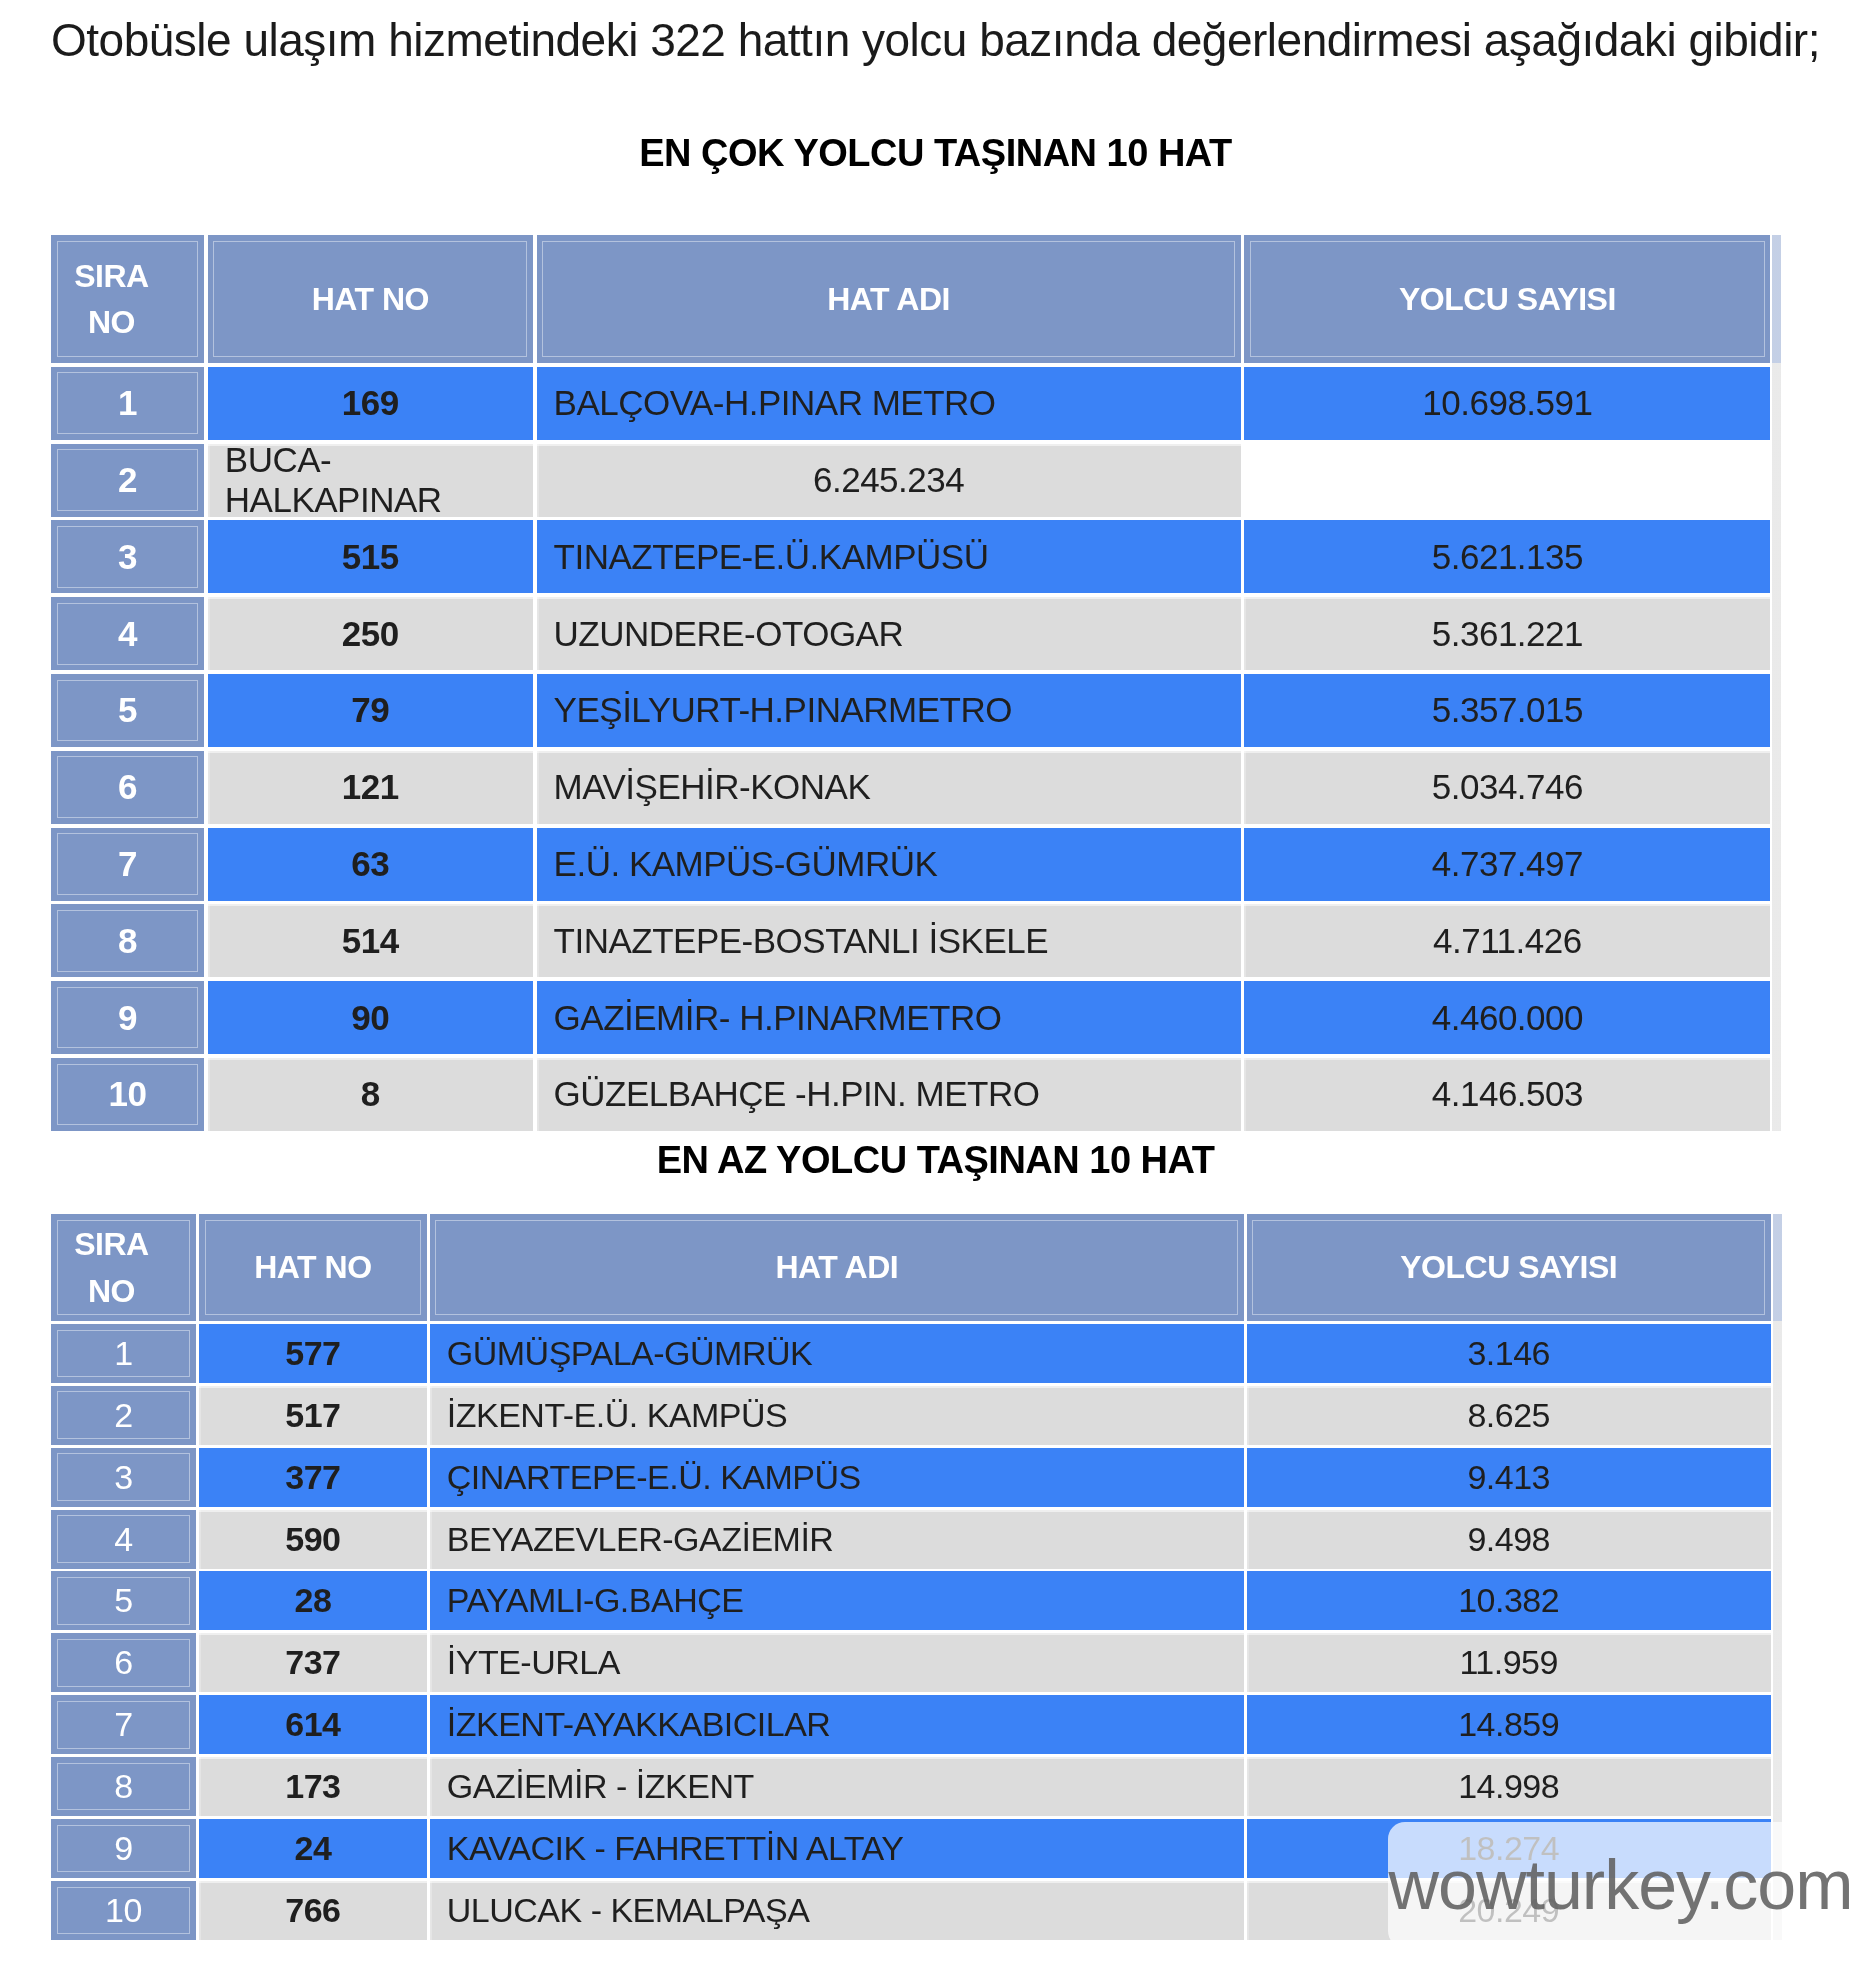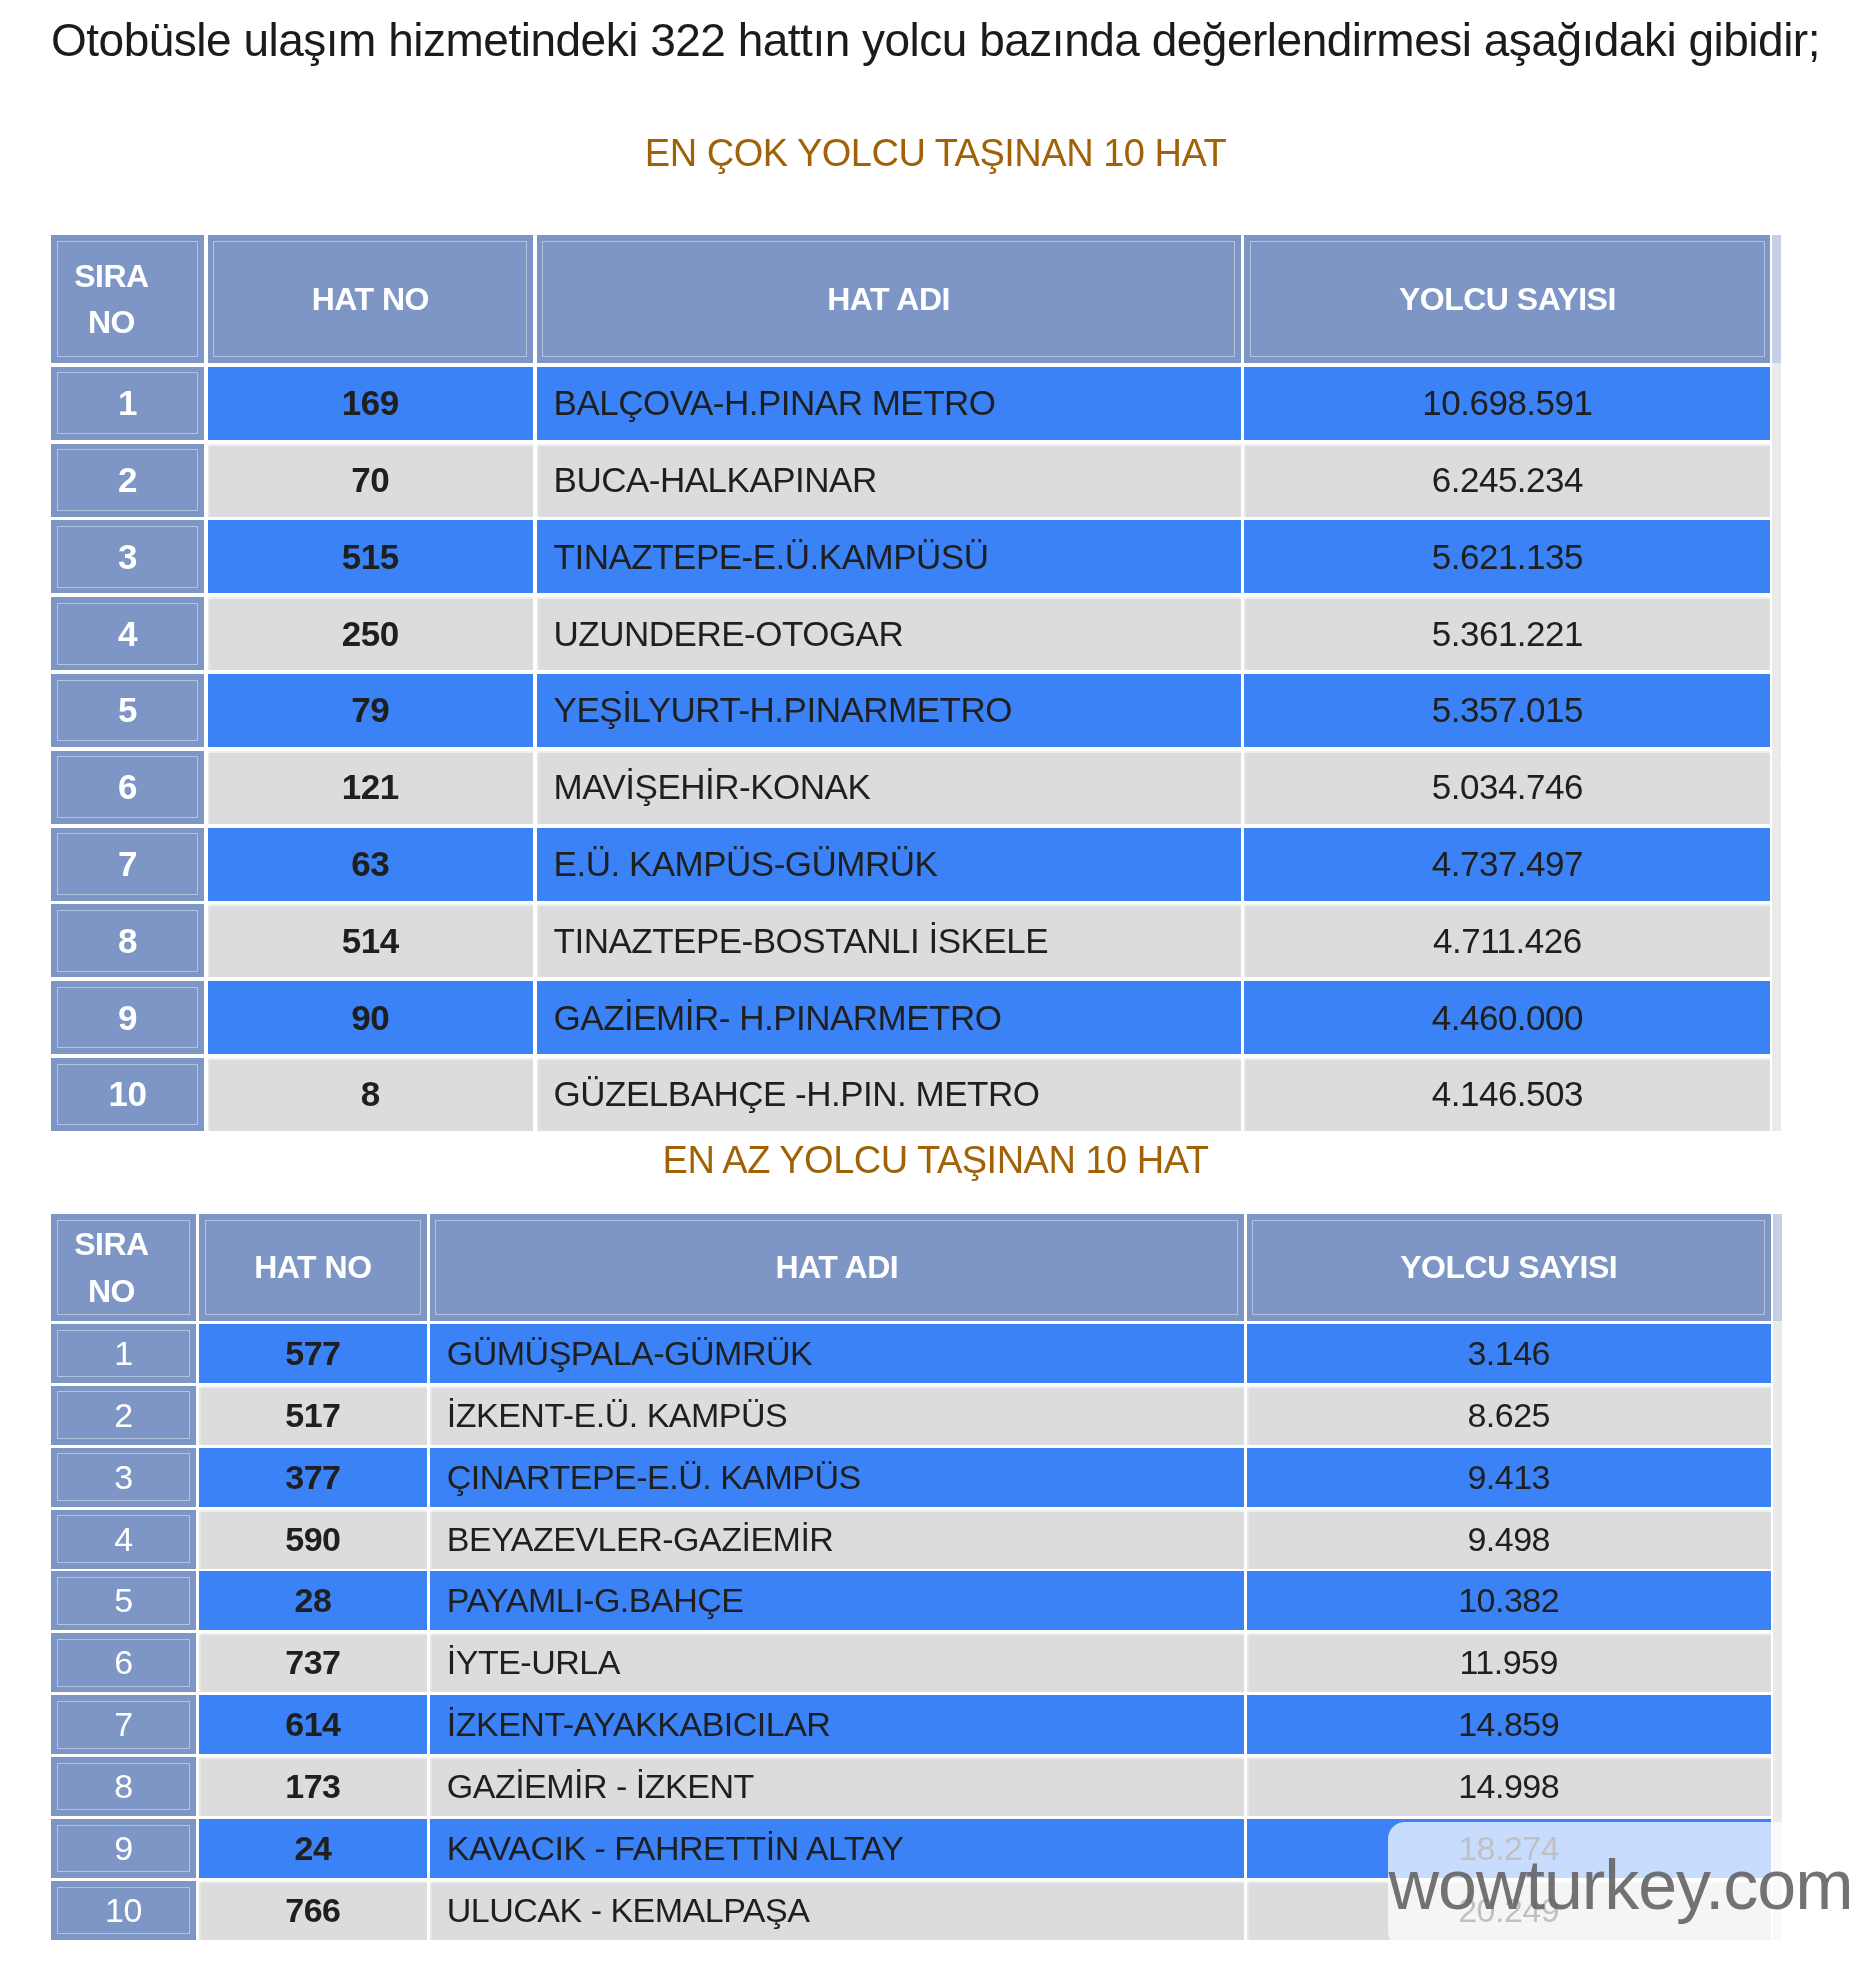--- a/index.html
+++ b/index.html
@@ -9,21 +9,21 @@
     -webkit-font-smoothing:antialiased;
   }
   .page{position:relative;width:1871px;height:1967px;background:#fff;overflow:hidden;}
 
   .intro{
     position:absolute;top:13.4px;left:0;width:100%;
     text-align:center;font-size:46px;color:#1b1b1b;letter-spacing:-0.5px;
   }
   .section-title{
     position:absolute;left:0;width:100%;text-align:center;
-    font-weight:400;font-size:38px;color:#a16207;letter-spacing:-0.5px;
+    font-weight:700;font-size:38px;color:#000000;letter-spacing:-0.5px;
   }
   #st1{top:132px;}
   #st2{top:1139px;}
 
   .tbl{position:absolute;left:51px;display:flex;flex-direction:column;}
   .tbl1{top:235px;width:1719px;gap:3.8px;}
   .tbl2{top:1214px;width:1720px;gap:2.9px;}
 
   .thead,.trow{display:grid;}
   .tbl1 .thead,.tbl1 .trow{grid-template-columns:153px 325px 704px 526px;gap:3.8px;}
@@ -95,21 +95,20 @@
       <div class="tcell c-hatadi" style="justify-content:center;padding-left:0;">HAT ADI</div>
       <div class="tcell c-yolcu">YOLCU SAYISI</div>
     </div>
     <div style="display:contents;"><div class="trow odd">
           <div class="tcell c-sira">1</div>
           <div class="tcell c-hatno">169</div>
           <div class="tcell c-hatadi">BALÇOVA-H.PINAR METRO</div>
           <div class="tcell c-yolcu">10.698.591</div>
         </div><div class="trow even">
           <div class="tcell c-sira">2</div>
-          <div class="tcell c-hatno">70</div>
           <div class="tcell c-hatadi">BUCA-HALKAPINAR</div>
           <div class="tcell c-yolcu">6.245.234</div>
         </div><div class="trow odd">
           <div class="tcell c-sira">3</div>
           <div class="tcell c-hatno">515</div>
           <div class="tcell c-hatadi">TINAZTEPE-E.Ü.KAMPÜSÜ</div>
           <div class="tcell c-yolcu">5.621.135</div>
         </div><div class="trow even">
           <div class="tcell c-sira">4</div>
           <div class="tcell c-hatno">250</div>

